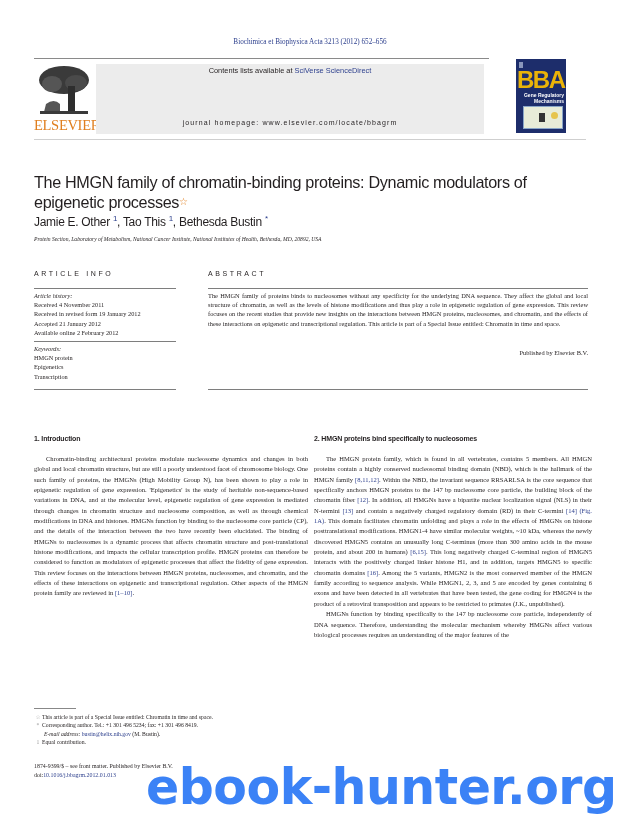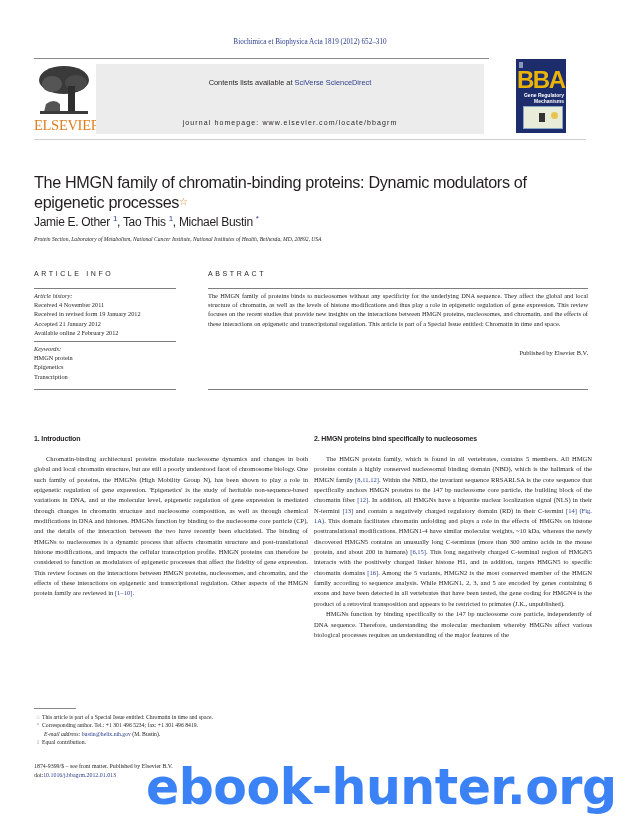--- a/index.html
+++ b/index.html
@@ -11,21 +11,21 @@
   .running-head { top:38px; left:0; width:620px; text-align:center; font-size:7.2px; color:#2b3e8c; }
   .top-rule { top:58px; left:34px; width:455px; height:1px; background:#8a8a8a; }
 
   .logo-box { top:62px; left:34px; width:60px; height:72px; }
   .tree { position:absolute; left:4px; top:2px; width:52px; height:52px; }
   .elsevier-word { position:absolute; left:0; bottom:0; width:60px; text-align:center;
          font-size:14.5px; color:#e07f1f; letter-spacing:-0.3px; font-family:"Liberation Serif",serif; }
 
   .banner { top:64px; left:96px; width:388px; height:70px; background:#ececec; }
   .contents-line { position:absolute; top:2px; left:0; width:100%; text-align:center; font-size:7.4px;
-         font-family:"Liberation Sans","DejaVu Sans",sans-serif; color:#231f20;margin-top:12px; }
+         font-family:"Liberation Sans","DejaVu Sans",sans-serif; color:#231f20; }
   .journal-title { position:absolute; top:20px; left:0; width:100%; text-align:center; font-size:16.5px;
          font-family:"Liberation Sans","DejaVu Sans",sans-serif; color:#231f20; letter-spacing:-0.2px; }
   .homepage-line { position:absolute; top:55px; left:0; width:100%; text-align:center; font-size:7px;
          letter-spacing:1.1px; font-family:"Liberation Sans","DejaVu Sans",sans-serif; color:#231f20; }
 
   .cover { top:59px; left:516px; width:50px; height:74px; background:#1d2d6b; overflow:hidden; }
   .cover .bba { position:absolute; top:9px; left:1px; font-size:24px; font-weight:bold; color:#eab308;
          font-family:"Liberation Sans","DejaVu Sans",sans-serif; letter-spacing:-1.5px; line-height:24px; }
   .cover .sub { position:absolute; top:33px; right:2px; font-size:5px; font-weight:bold; color:#fff; text-align:right;
          font-family:"Liberation Sans","DejaVu Sans",sans-serif; line-height:6px; }
@@ -72,21 +72,21 @@
   .fn .sym { display:inline-block; width:8px; text-align:center; color:#999; }
   .fn .ind { padding-left:10px; }
   .front { top:762px; left:34px; font-size:5.9px; line-height:8.6px; }
 
   .watermark { top:760px; left:146px; font-size:49px; font-weight:bold; color:#3b82f6;
          font-family:"DejaVu Sans","Liberation Sans",sans-serif; letter-spacing:-0.5px; line-height:56px; }
 </style>
 </head>
 <body>
 
-<div class="abs running-head">Biochimica et Biophysica Acta 1819 (2012) 652–310</div>
+<div class="abs running-head">Biochimica et Biophysica Acta 3213 (2012) 652–656</div>
 <div class="abs top-rule"></div>
 
 <div class="abs logo-box">
   <svg class="tree" viewBox="0 0 52 52">
     <ellipse cx="26" cy="16" rx="25" ry="14" fill="#3a3a3a"></ellipse>
     <ellipse cx="14" cy="20" rx="10" ry="8" fill="#555"></ellipse>
     <ellipse cx="38" cy="19" rx="11" ry="8" fill="#4a4a4a"></ellipse>
     <rect x="30" y="22" width="7" height="26" fill="#2e2e2e"></rect>
     <path d="M8 40 q8 -6 14 0 l0 8 l-16 0z" fill="#555"></path>
     <rect x="2" y="47" width="48" height="3" fill="#3a3a3a"></rect>
@@ -107,21 +107,21 @@
       <i></i>
       <b></b>
     </div>
 </div>
 
 <div class="abs bottom-band-rule"></div>
 
 <div class="abs title"><span>The HMGN family of chromatin-binding proteins: Dynamic modulators of epigenetic processes</span><span class="star">☆</span></div>
 
 <div class="abs authors">
-  <span>Jamie E. Other</span> <sup>1</sup><span>, </span><span>Tao This</span> <sup>1</sup><span>, </span><span>Michael Bustin</span> <sup>*</sup>
+  <span>Jamie E. Other</span> <sup>1</sup><span>, </span><span>Tao This</span> <sup>1</sup><span>, </span><span>Bethesda Bustin</span> <sup>*</sup>
 </div>
 <div class="abs affil">Protein Section, Laboratory of Metabolism, National Cancer Institute, National Institutes of Health, Bethesda, MD, 20892, USA</div>
 
 <div class="abs sec-label info-label">ARTICLE INFO</div>
 <div class="abs rule info-rule1"></div>
 <div class="abs info-hist">
   <div class="italic">Article history:</div>
   <div>Received 4 November 2011</div>
   <div>Received in revised form 19 January 2012</div>
   <div>Accepted 21 January 2012</div>

